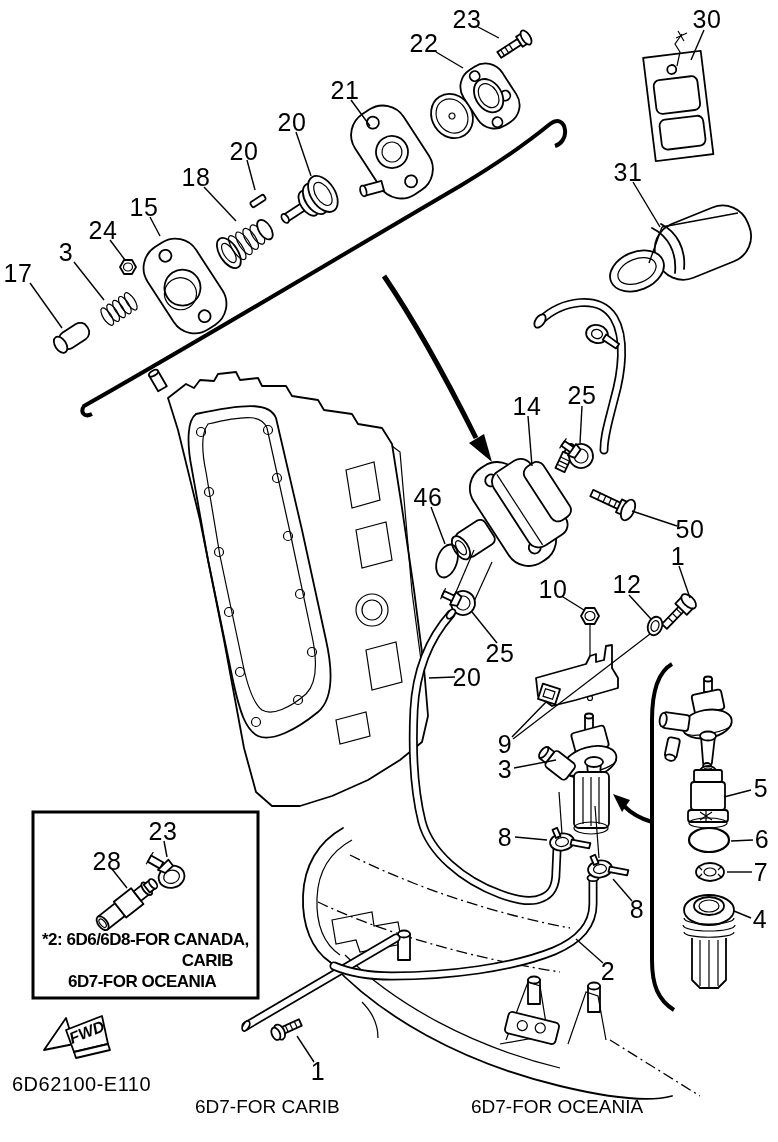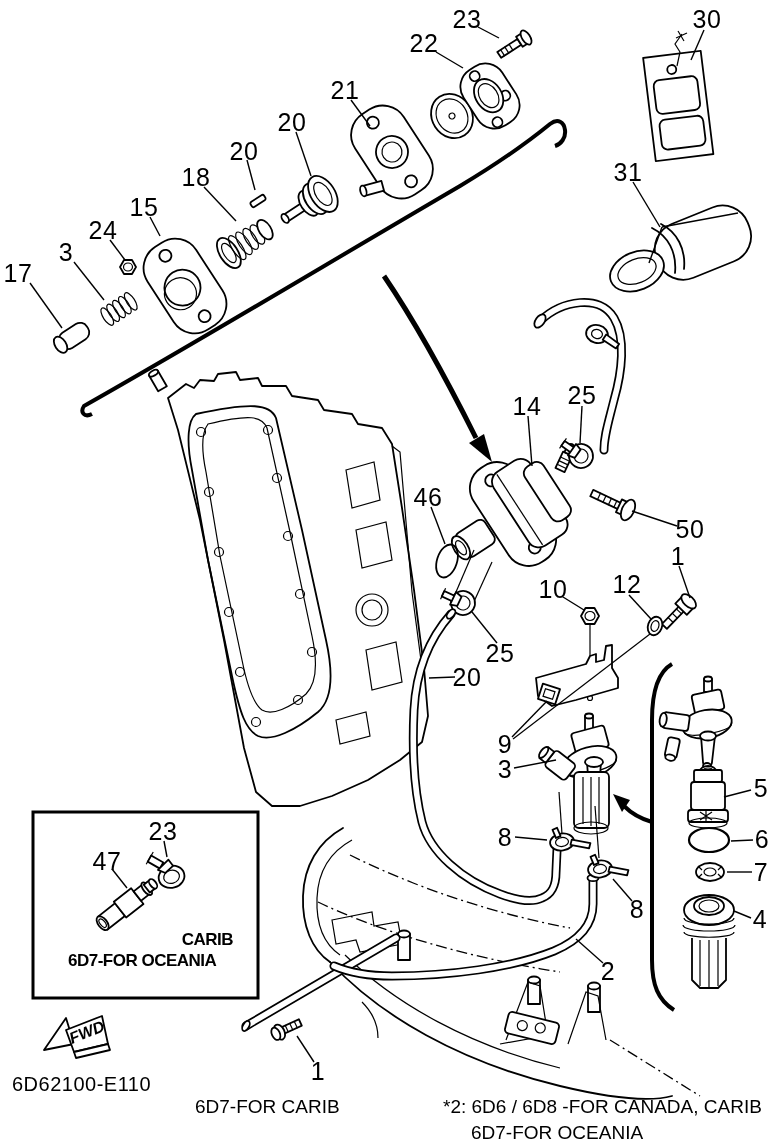--- a/index.html
+++ b/index.html
@@ -518,31 +518,31 @@
   <div class="co" style="left:505px;top:744px">9</div>
   <div class="co" style="left:505px;top:769px">3</div>
   <div class="co" style="left:505px;top:837px">8</div>
   <div class="co" style="left:637px;top:909px">8</div>
   <div class="co" style="left:608px;top:971px">2</div>
   <div class="co" style="left:318px;top:1071px">1</div>
   <div class="co" style="left:761px;top:788px">5</div>
   <div class="co" style="left:762px;top:839px">6</div>
   <div class="co" style="left:761px;top:872px">7</div>
   <div class="co" style="left:760px;top:919px">4</div>
-  <div class="co" style="left:107px;top:861px">47</div>
+  <div class="co" style="left:107px;top:861px">28</div>
   <div class="co" style="left:163px;top:831px">23</div>
 
   <div class="inset-text">
+    <div>*2: 6D6/6D8-FOR CANADA,</div>
     <div class="inset-l2">CARIB</div>
     <div class="inset-l3">6D7-FOR OCEANIA</div>
   </div>
 
   <div class="code">6D62100-E110</div>
 
   <div class="fnote fn1">
     <div class="fn-l2">6D7-FOR CARIB</div>
   </div>
   <div class="fnote fn2">
-    <div>*2: 6D6 / 6D8 -FOR CANADA, CARIB</div>
     <div class="fn-l2">6D7-FOR OCEANIA</div>
   </div>
 
 </div>
 
 </body></html>

